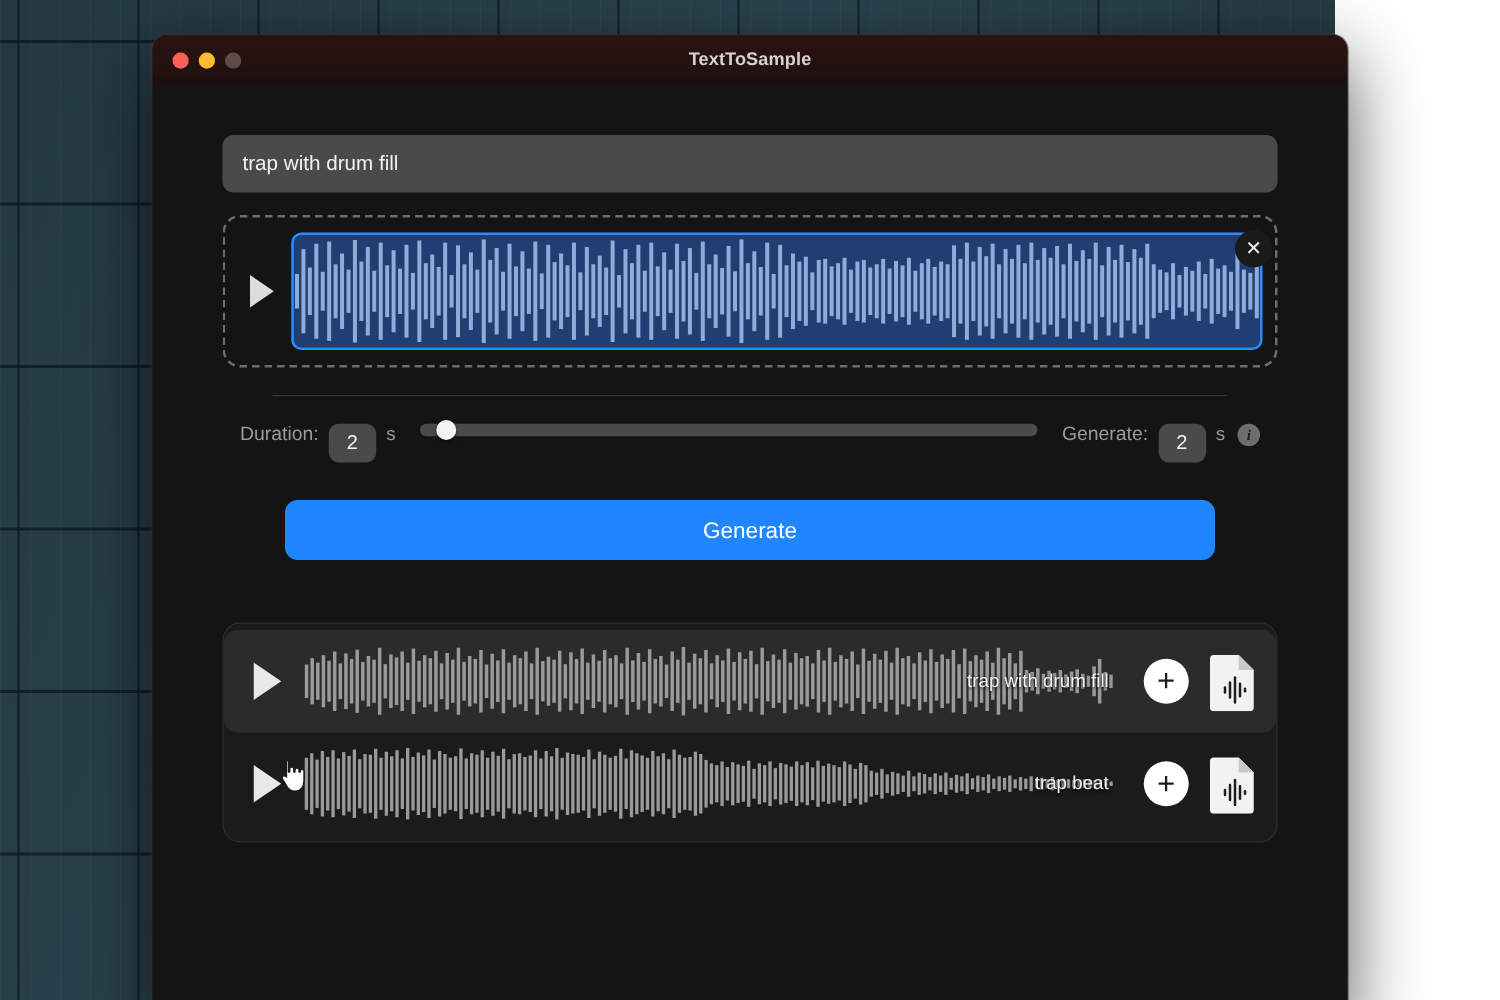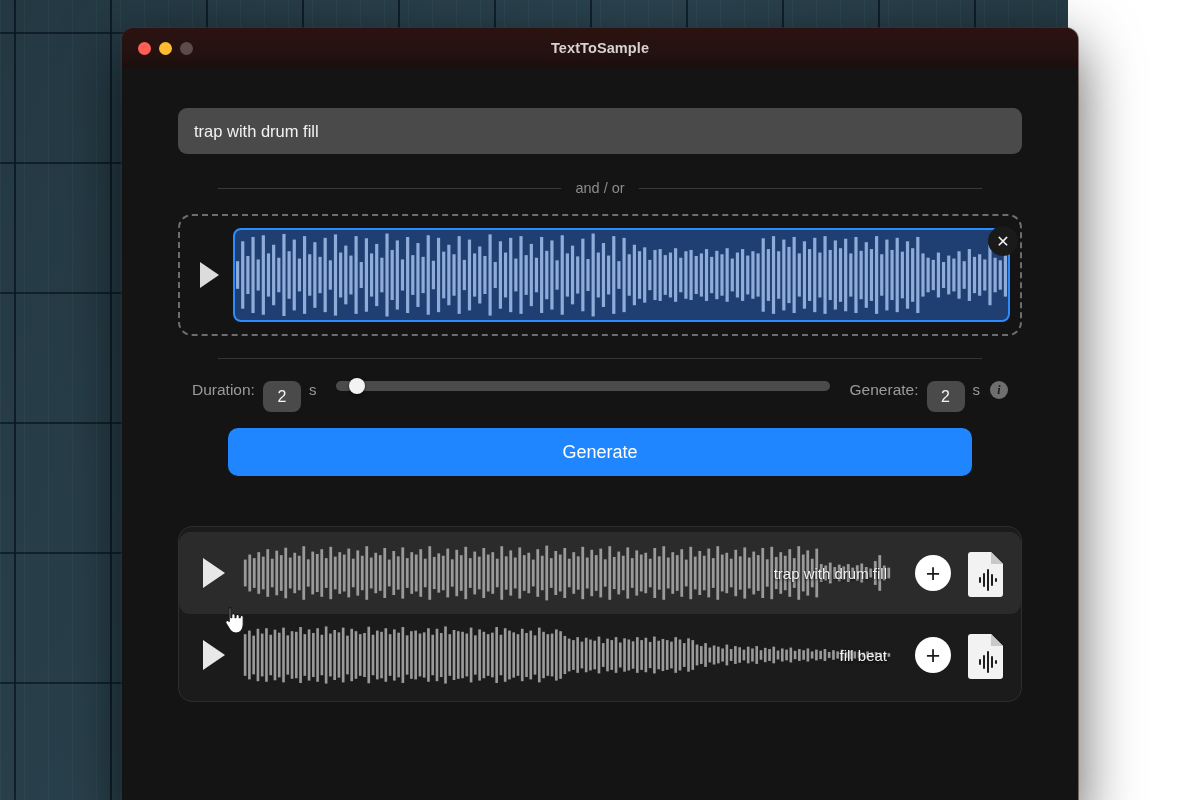--- a/index.html
+++ b/index.html
@@ -204,21 +204,21 @@
     font-size: 12px;
     font-weight: bold;
     font-style: italic;
     display: flex; align-items: center; justify-content: center;
     margin-left: 10px;
     cursor: pointer;
     font-family: "Liberation Serif", serif;
   }
 
   
-  .generate-wrap { padding: 4px 50px; margin-top: 12px; }
+  .generate-wrap { padding: 4px 50px; margin-top: 26px; }
   .generate-btn {
     width: 100%;
     height: 48px;
     border: none;
     border-radius: 10px;
     background: #1f86ff;
     color: #ffffff;
     font-size: 18px;
     font-family: "Liberation Sans", sans-serif;
     cursor: pointer;
@@ -311,25 +311,20 @@
       </div>
       <div class="title-text">TextToSample</div>
     </div>
 
     <div class="window-body">
 
       <div class="prompt-row">
         <input class="prompt-input" type="text" value="trap with drum fill" style="">
       </div>
 
-      <div class="andor">
-        <div class="rule"></div>
-        <div class="andor-label">and / or</div>
-        <div class="rule"></div>
-      </div>
 
       <div class="dropzone">
         <div class="play-tri"></div>
         <div class="sel-wave">
           <svg viewBox="0 0 600 90" preserveAspectRatio="none">
             <g id="wave-selection">
                 <rect x="0.76" y="31.18" width="2.48" height="27.65" fill="#8fabd8"></rect>
                 <rect x="4.76" y="11.30" width="2.48" height="67.39" fill="#8fabd8"></rect>
                 <rect x="8.76" y="25.99" width="2.48" height="38.02" fill="#8fabd8"></rect>
                 <rect x="12.76" y="6.98" width="2.48" height="76.03" fill="#8fabd8"></rect>
@@ -827,21 +822,21 @@
                   <rect x="569.17" y="28.02" width="2.45" height="5.95" fill="#9a9a9a"></rect>
                   <rect x="573.12" y="28.62" width="2.45" height="4.76" fill="#9a9a9a"></rect>
                   <rect x="577.07" y="27.43" width="2.45" height="7.14" fill="#9a9a9a"></rect>
                   <rect x="581.01" y="28.32" width="2.45" height="5.36" fill="#9a9a9a"></rect>
                   <rect x="584.96" y="28.02" width="2.45" height="5.95" fill="#9a9a9a"></rect>
                   <rect x="588.91" y="28.62" width="2.45" height="4.76" fill="#9a9a9a"></rect>
                   <rect x="592.86" y="28.92" width="2.45" height="4.17" fill="#9a9a9a"></rect>
                   <rect x="596.80" y="29.21" width="2.45" height="3.57" fill="#9a9a9a"></rect>
                 </g>
             </svg>
-            <div class="row-name">fill beat</div>
+            <div class="row-name">trap beat</div>
           </div>
           <div class="add-btn">+</div>
           <div class="file-btn">
             <svg viewBox="0 0 40 48">
               <path d="M4 3h20l12 12v30a3 3 0 0 1-3 3H4a3 3 0 0 1-3-3V6a3 3 0 0 1 3-3z" fill="#f2f2f2"></path>
               <path d="M24 3l12 12H24z" fill="#c9c9c9"></path>
               <g fill="#1e1e1e">
                 <rect x="12" y="28" width="2" height="6" rx="1"></rect>
                 <rect x="16" y="24" width="2" height="14" rx="1"></rect>
                 <rect x="20" y="20" width="2" height="22" rx="1"></rect>

